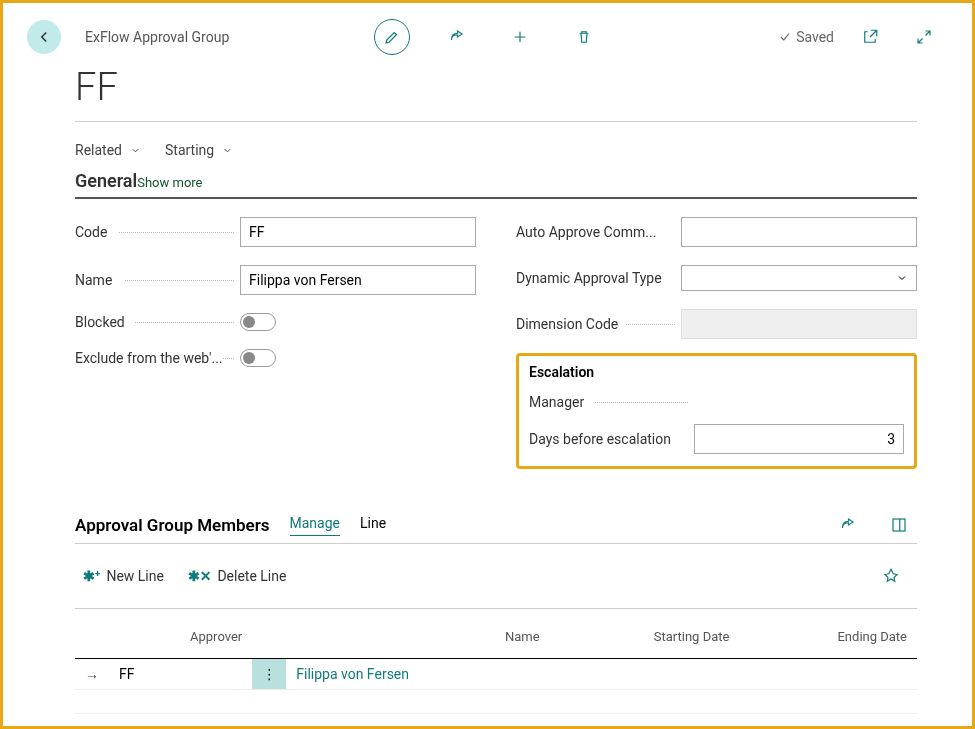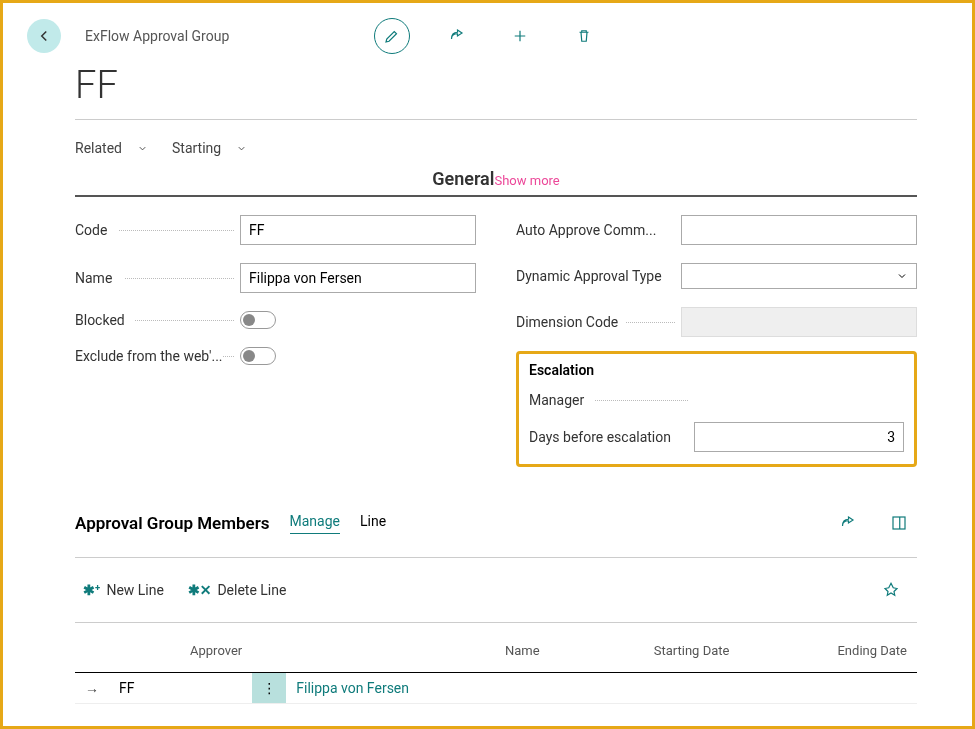--- a/index.html
+++ b/index.html
@@ -15,25 +15,25 @@
 .edit-btn { border: 1px solid #0f7b7b; border-radius: 50%; }
 .header-right { margin-left: auto; display: flex; align-items: center; gap: 18px; color: #666; font-size: 14px; }
 .saved { display: flex; align-items: center; gap: 4px; }
 .saved svg { width: 14px; height: 14px; }
 
 .content { padding: 0 55px 0 72px; }
 .page-title { font-size: 38px; font-weight: 300; color: #333; margin-bottom: 12px; }
 hr.div { border: none; border-top: 1px solid #ccc; margin: 12px 0; }
 
 .menu-row { display: flex; gap: 24px; padding: 8px 0 12px; }
-.menu-item { font-size: 14px; color: #444; display: flex; align-items: center; gap: 15px; cursor: pointer; }
-
-.section-header { display: flex; justify-content: center; align-items: baseline; border-bottom: 2px solid #555; padding-bottom: 6px; margin-bottom: 18px; }
+.menu-item { font-size: 14px; color: #444; display: flex; align-items: center; gap: 8px; cursor: pointer; }
+
+.section-header { display: flex; justify-content: flex-start; align-items: baseline; border-bottom: 2px solid #555; padding-bottom: 6px; margin-bottom: 18px; }
 .section-header h2 { font-size: 18px; font-weight: 600; color: #333; }
-.show-more { font-size: 13px; color: #ec4899; cursor: pointer; }
+.show-more { font-size: 13px; color: #14532d; cursor: pointer; }
 
 .form-grid { display: grid; grid-template-columns: 1fr 1fr; gap: 0 40px; }
 .col { display: flex; flex-direction: column; gap: 18px; }
 .field { display: flex; align-items: center; }
 .field-label { width: 165px; font-size: 14px; color: #333; position: relative; white-space: nowrap; }
 .field-label::after { content: ""; position: absolute; right: 6px; left: var(--lw, 60px); top: 50%; border-top: 1px dotted #bbb; }
 .lbl-code::after { left: 44px; } .lbl-name::after { left: 50px; } .lbl-blocked::after { left: 60px; }
 .lbl-exclude { width: 165px; } .lbl-exclude::after { left: 148px; }
 .lbl-autoapp::after { left: 100px; }
 .lbl-autoappc { white-space: nowrap; } .lbl-autoappc::after { left: 154px; display:none; }
@@ -47,21 +47,21 @@
 .select-input svg { width: 12px; height: 12px; }
 .toggle { width: 36px; height: 18px; border-radius: 10px; background: #fff; border: 1px solid #999; position: relative; cursor: pointer; }
 .toggle::after { content: ""; position: absolute; width: 12px; height: 12px; border-radius: 50%; background: #888; top: 2px; left: 2px; }
 
 .escalation-box { border: 3px solid #e6a817; border-radius: 4px; padding: 8px 10px 12px; margin-top: -4px; }
 .escalation-box h3 { font-size: 14px; font-weight: 600; margin-bottom: 14px; }
 .escalation-box .field { margin-bottom: 14px; }
 .escalation-box .field:last-child { margin-bottom: 0; }
 
 .subsection { margin-top: 38px; }
-.sub-header { display: flex; align-items: center; gap: 20px; border-bottom: 1px solid #ccc; padding-bottom: 16px; }
+.sub-header { display: flex; align-items: center; gap: 20px; border-bottom: 1px solid #ccc; padding-bottom: 0; }
 .sub-header h2 { font-size: 17px; font-weight: 600; }
 .tab { font-size: 14px; padding-bottom: 4px; cursor: pointer; }
 .tab.active { color: #0f7b7b; border-bottom: 1px solid #0f7b7b; }
 .sub-right { margin-left: auto; display: flex; gap: 16px; color: #0f7b7b; }
 
 .toolbar-row { display: flex; gap: 24px; padding: 14px 8px 14px; border-bottom: 1px solid #ccc; align-items: center; }
 .tool-btn { font-size: 14px; color: #333; display: flex; align-items: center; gap: 6px; cursor: pointer; }
 .tool-btn .ico { color: #0f7b7b; font-weight: bold; font-size: 14px; }
 .pin { margin-left: auto; color: #0f7b7b; }
 
@@ -96,20 +96,38 @@
         </svg>
     </div>
     <div class="icon-btn">
       <svg viewBox="0 0 24 24" fill="none" stroke="currentColor" stroke-width="1.6">
           <path d="M12 5v14M5 12h14"></path>
         </svg>
     </div>
     <div class="icon-btn">
       <svg viewBox="0 0 24 24" fill="none" stroke="currentColor" stroke-width="1.6">
           <path d="M6 7h12M9 7V5h6v2M8 7l1 12h6l1-12"></path>
+        </svg>
+    </div>
+  </div>
+  <div class="header-right">
+    <div class="saved">
+      <svg viewBox="0 0 24 24" fill="none" stroke="currentColor" stroke-width="2">
+          <path d="M5 12l5 5 9-11"></path>
+        </svg>
+      <span>Saved</span>
+    </div>
+    <div class="icon-btn" style="color:#0f7b7b">
+      <svg viewBox="0 0 24 24" fill="none" stroke="currentColor" stroke-width="1.6">
+          <path d="M9 5H5v14h14v-4M13 3h8v8M21 3l-9 9"></path>
+        </svg>
+    </div>
+    <div class="icon-btn" style="color:#0f7b7b">
+      <svg viewBox="0 0 24 24" fill="none" stroke="currentColor" stroke-width="1.6">
+          <path d="M4 20l6-6M20 4l-6 6M14 4h6v6M10 20H4v-6"></path>
         </svg>
     </div>
   </div>
 </div>
 
 <div class="content">
   <div class="page-title">FF</div>
   <hr class="div">
   <div class="menu-row">
     <div class="menu-item">

